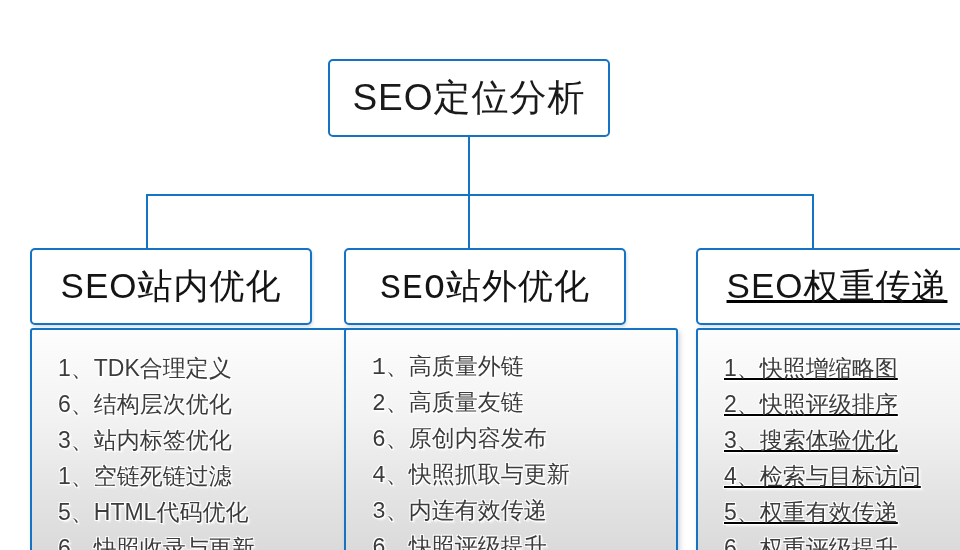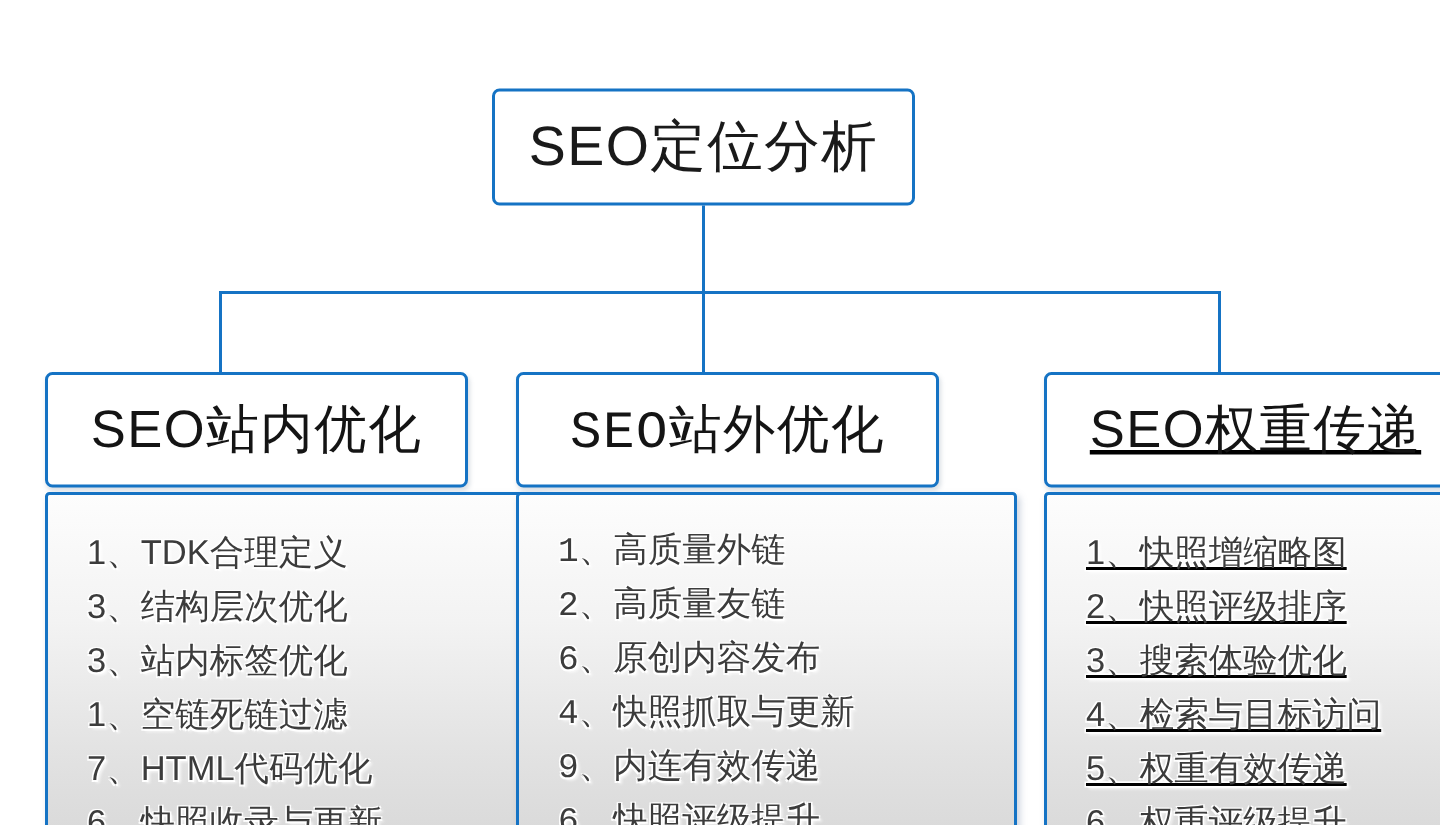--- a/index.html
+++ b/index.html
@@ -81,40 +81,40 @@
   <div class="conn" style="left:468px; top:150px; width:2px; height:54px;"></div>
   <div class="conn" style="left:812px; top:150px; width:2px; height:54px;"></div>
 
   <div class="col col-1">
     <div class="col-header">
       <span>SEO站内优化</span>
     </div>
     <div class="col-list">
       <ul>
         <li>1、TDK合理定义</li>
-        <li>3、结构层次优化</li>
+        <li>6、结构层次优化</li>
         <li>3、站内标签优化</li>
         <li>1、空链死链过滤</li>
-        <li>7、HTML代码优化</li>
+        <li>5、HTML代码优化</li>
         <li>6、快照收录与更新</li>
       </ul>
     </div>
   </div>
 
   <div class="col col-2">
     <div class="col-header">
       <span>SEO站外优化</span>
     </div>
     <div class="col-list">
       <ul>
         <li>1、高质量外链</li>
         <li>2、高质量友链</li>
         <li>6、原创内容发布</li>
         <li>4、快照抓取与更新</li>
-        <li>9、内连有效传递</li>
+        <li>3、内连有效传递</li>
         <li>6、快照评级提升</li>
       </ul>
     </div>
   </div>
 
   <div class="col col-3">
     <div class="col-header">
       <span>SEO权重传递</span>
     </div>
     <div class="col-list">

